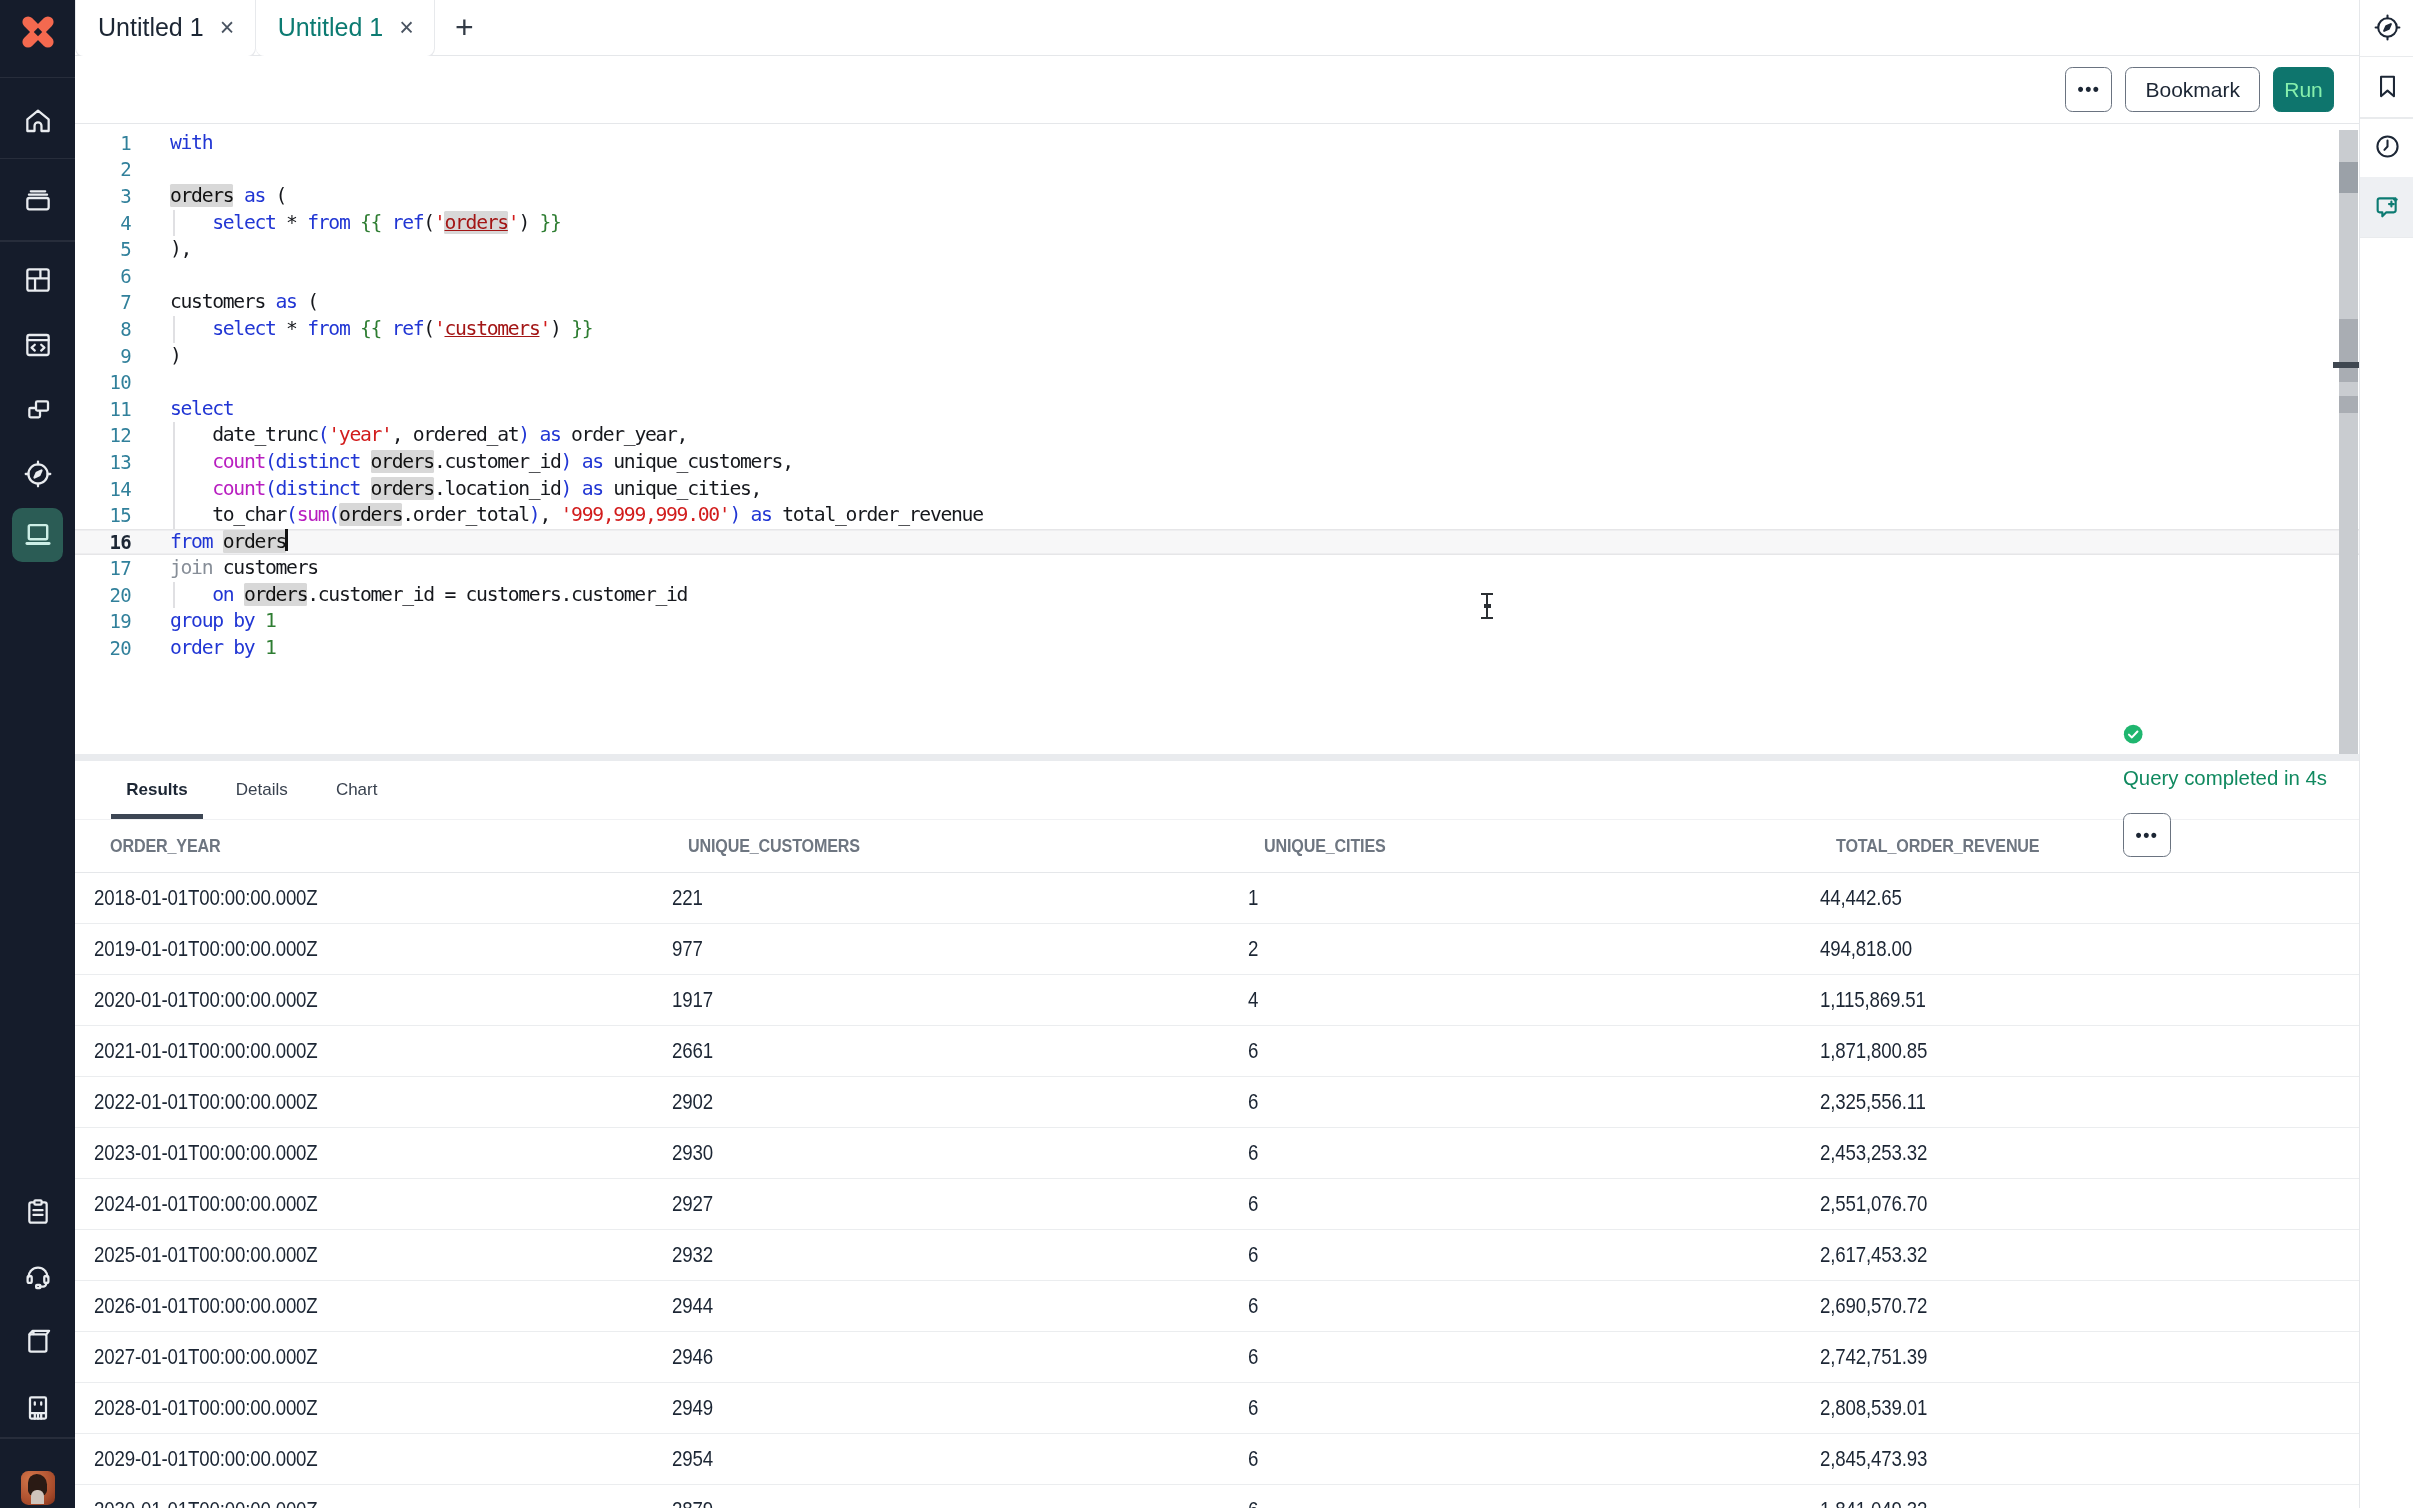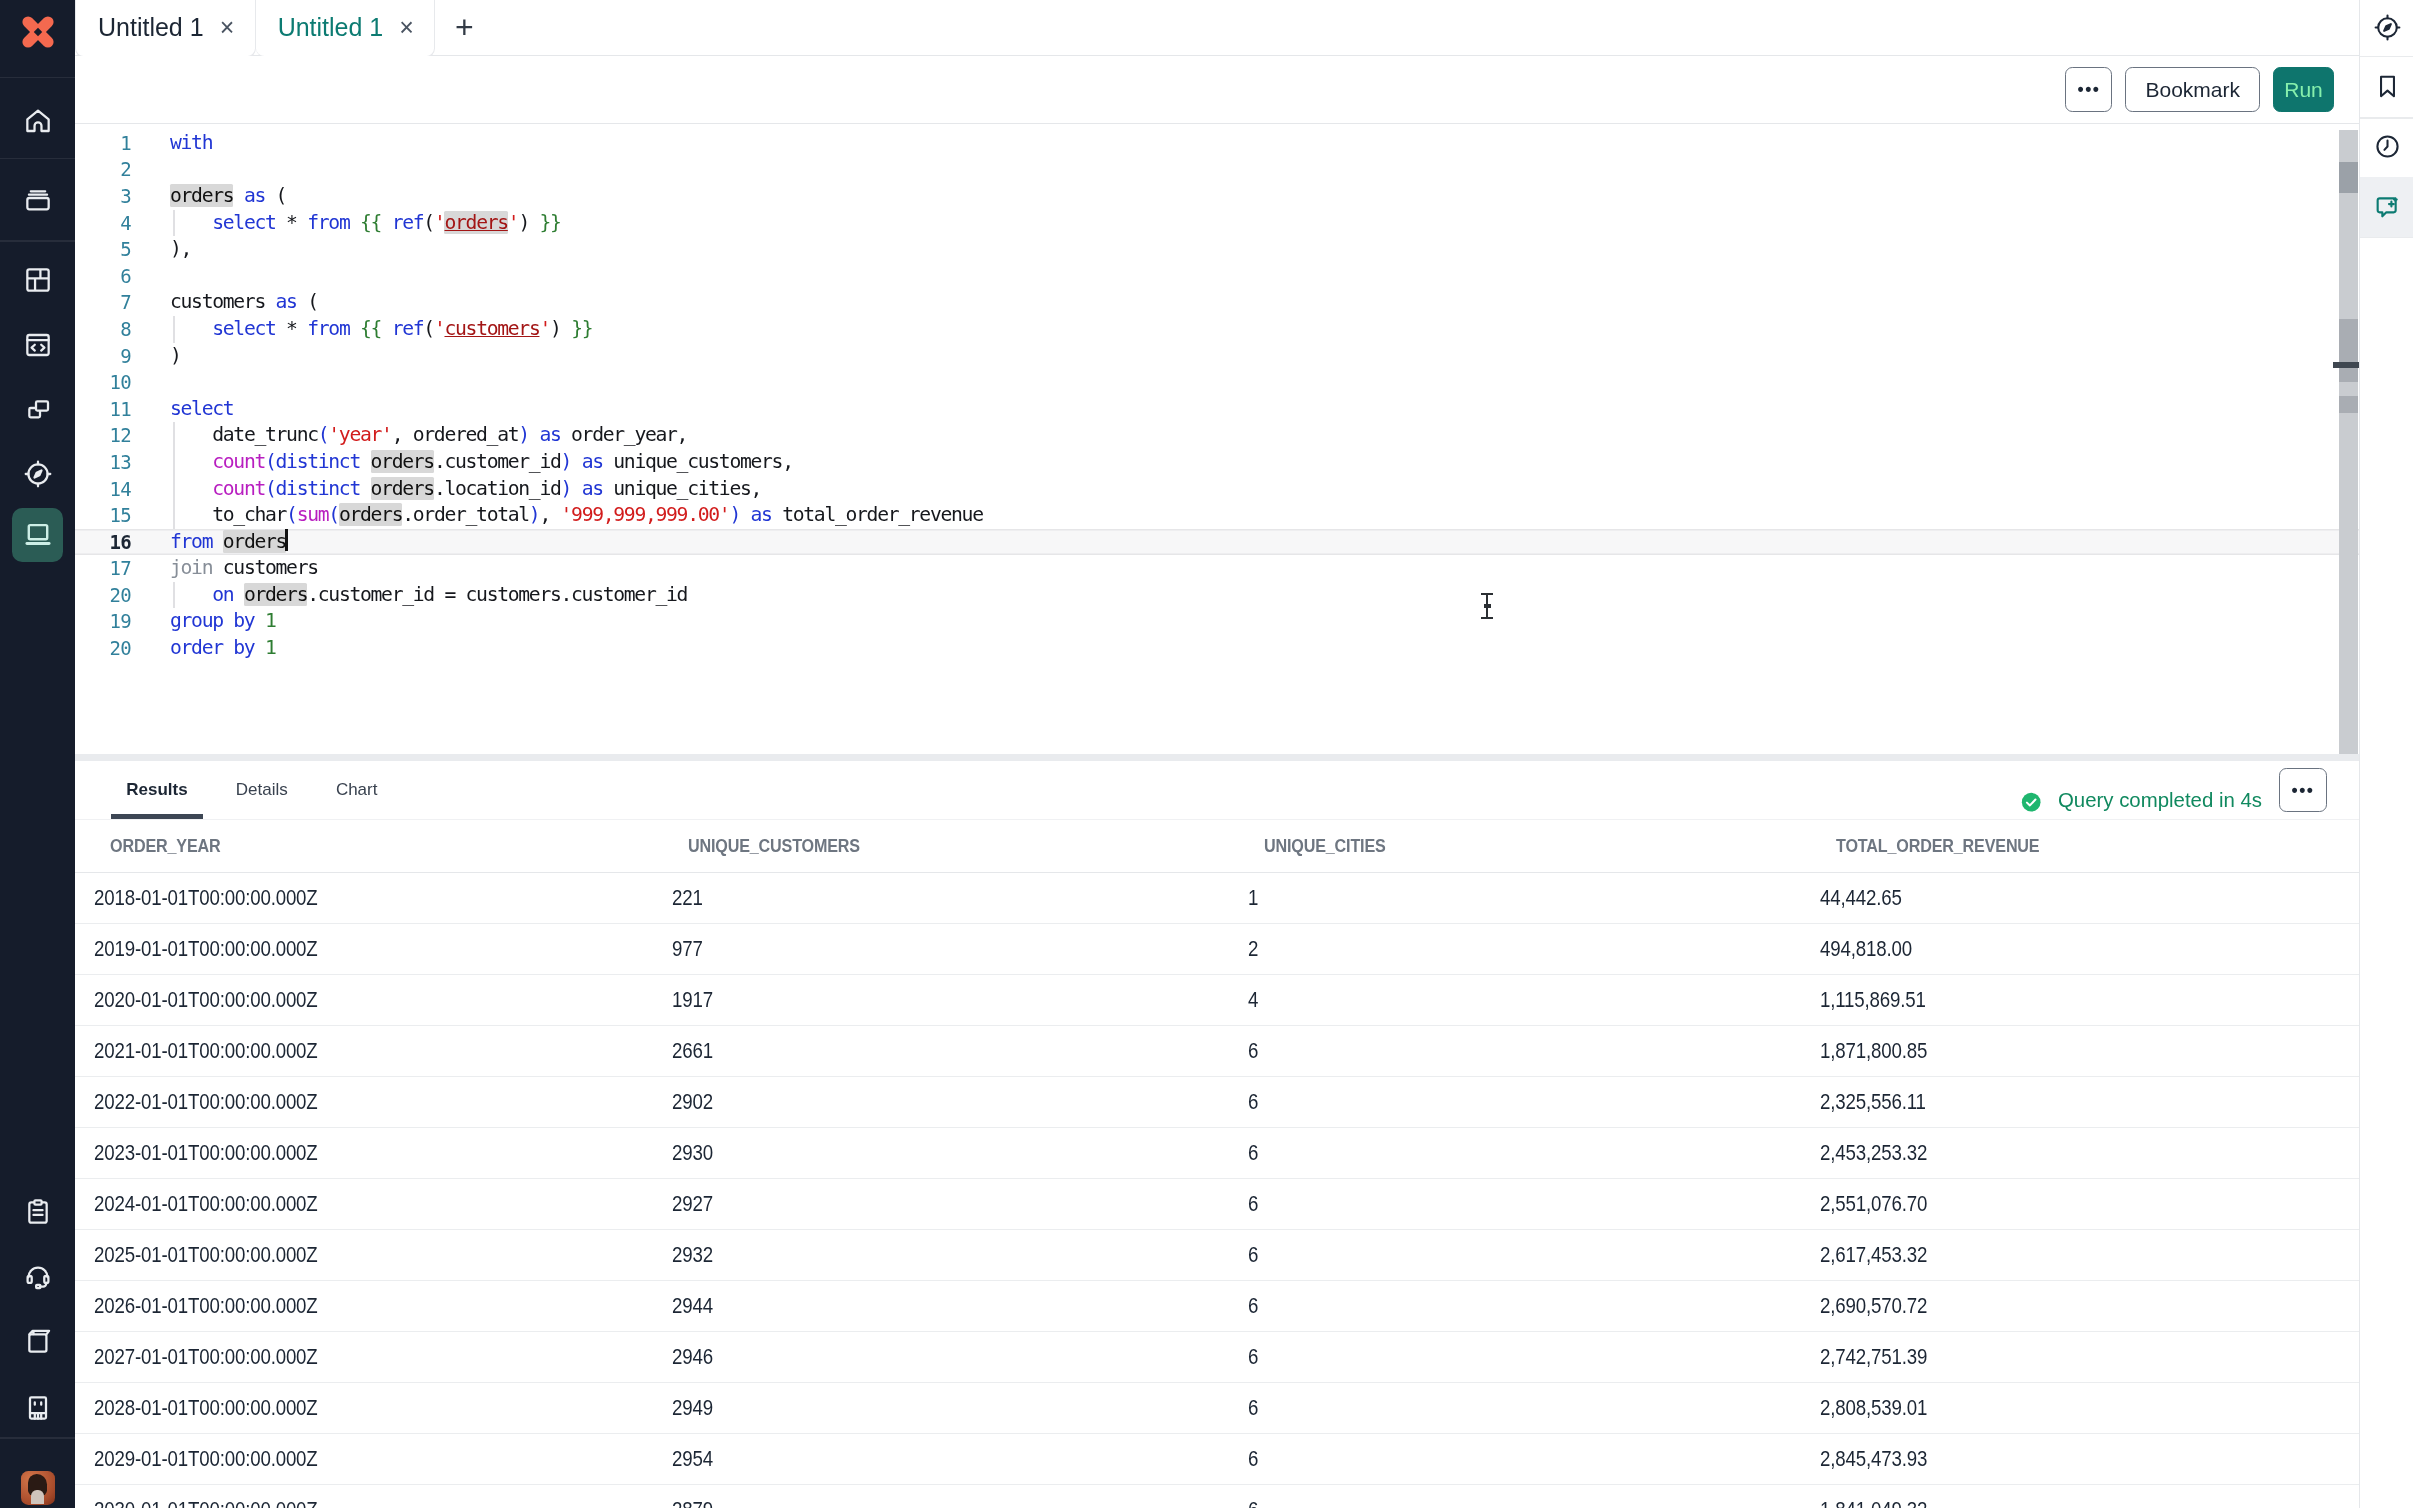--- a/index.html
+++ b/index.html
@@ -70,21 +70,21 @@
 
   .splitter { height:7.3px; background:#e9ebee; cursor:row-resize; }
 
   
   .resbar { height:58px; display:flex; align-items:center; background:#fff; position:relative; }
   .rtabs { display:flex; margin-left:36px; height:100%; }
   .rtab { padding:0 15.3px; font-size:17px; color:#39424f; display:flex; align-items:center;
     cursor:pointer; position:relative; margin-right:17.5px; }
   .rtab.active { font-weight:bold; color:#1c2634; }
   .rtab.active:after { content:""; position:absolute; left:0; right:0; bottom:0; height:5.1px; background:#3d4654; }
-  .rstatus { position:absolute; right:32px; display:flex; align-items:flex-end; gap:17px; }
+  .rstatus { position:absolute; right:32px; display:flex; align-items:flex-start; gap:23px;flex-direction:column; }
   .rstatus .txt { color:#10895f; font-size:20.4px; }
   .rstatus .btn.more { height:44px; width:48px; }
 
   .thead { height:54px; display:grid; grid-template-columns:578px 576px 572px 1fr;
     padding-left:35px; align-items:center; border-bottom:1.5px solid #e5e7ea; border-top:0.7px solid #f0f1f3; }
   .th { font-size:19px; font-weight:bold; color:#6e7681; }
   .trows { flex:1; overflow:hidden; }
   .tr { height:51px; display:grid; grid-template-columns:578px 576px 572px 1fr;
     padding-left:19px; align-items:center; border-bottom:1.5px solid #ebedef; font-size:22px; color:#1c2634; }
   .cond { display:inline-block; transform:scaleX(.85); transform-origin:0 50%; letter-spacing:-0.2px; white-space:nowrap; }

